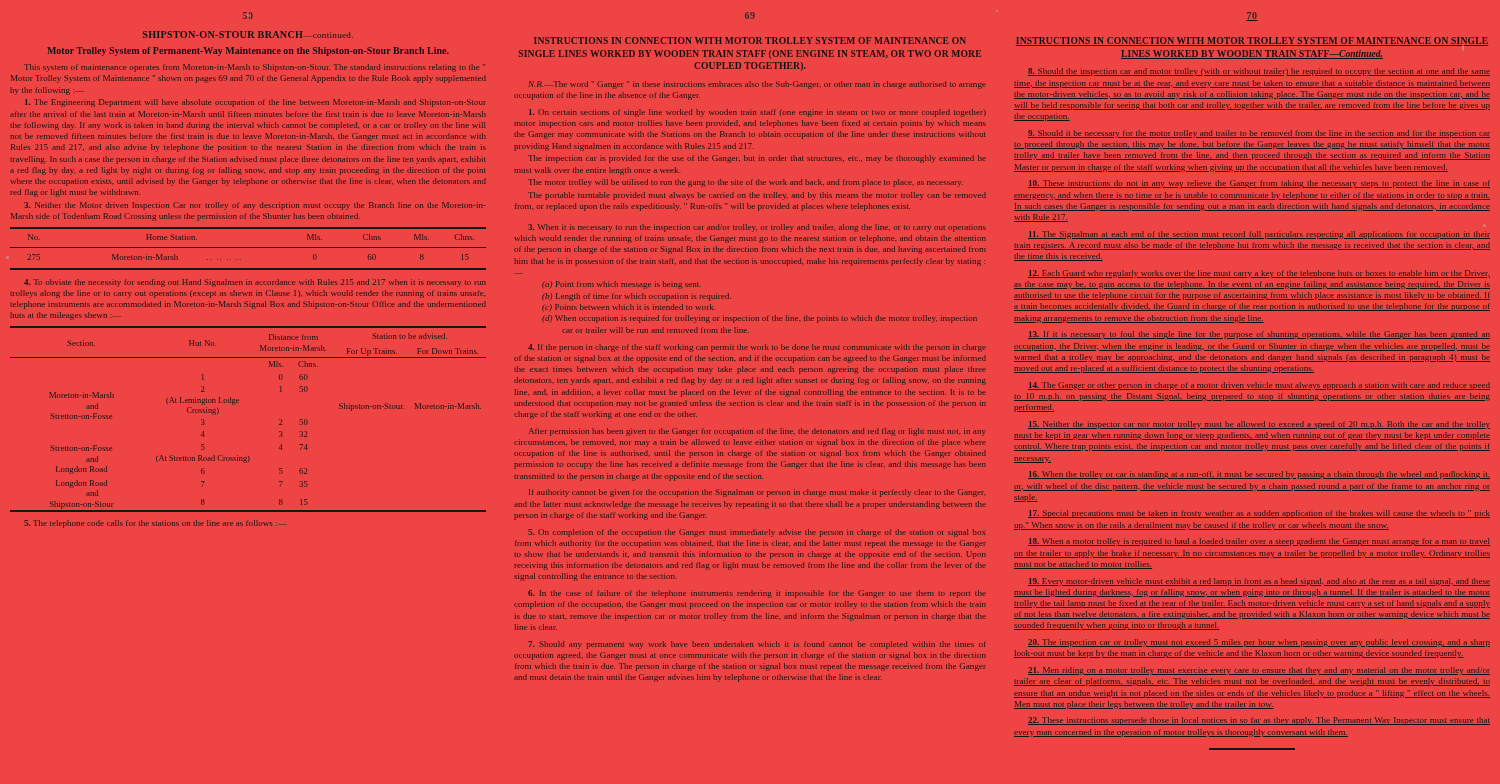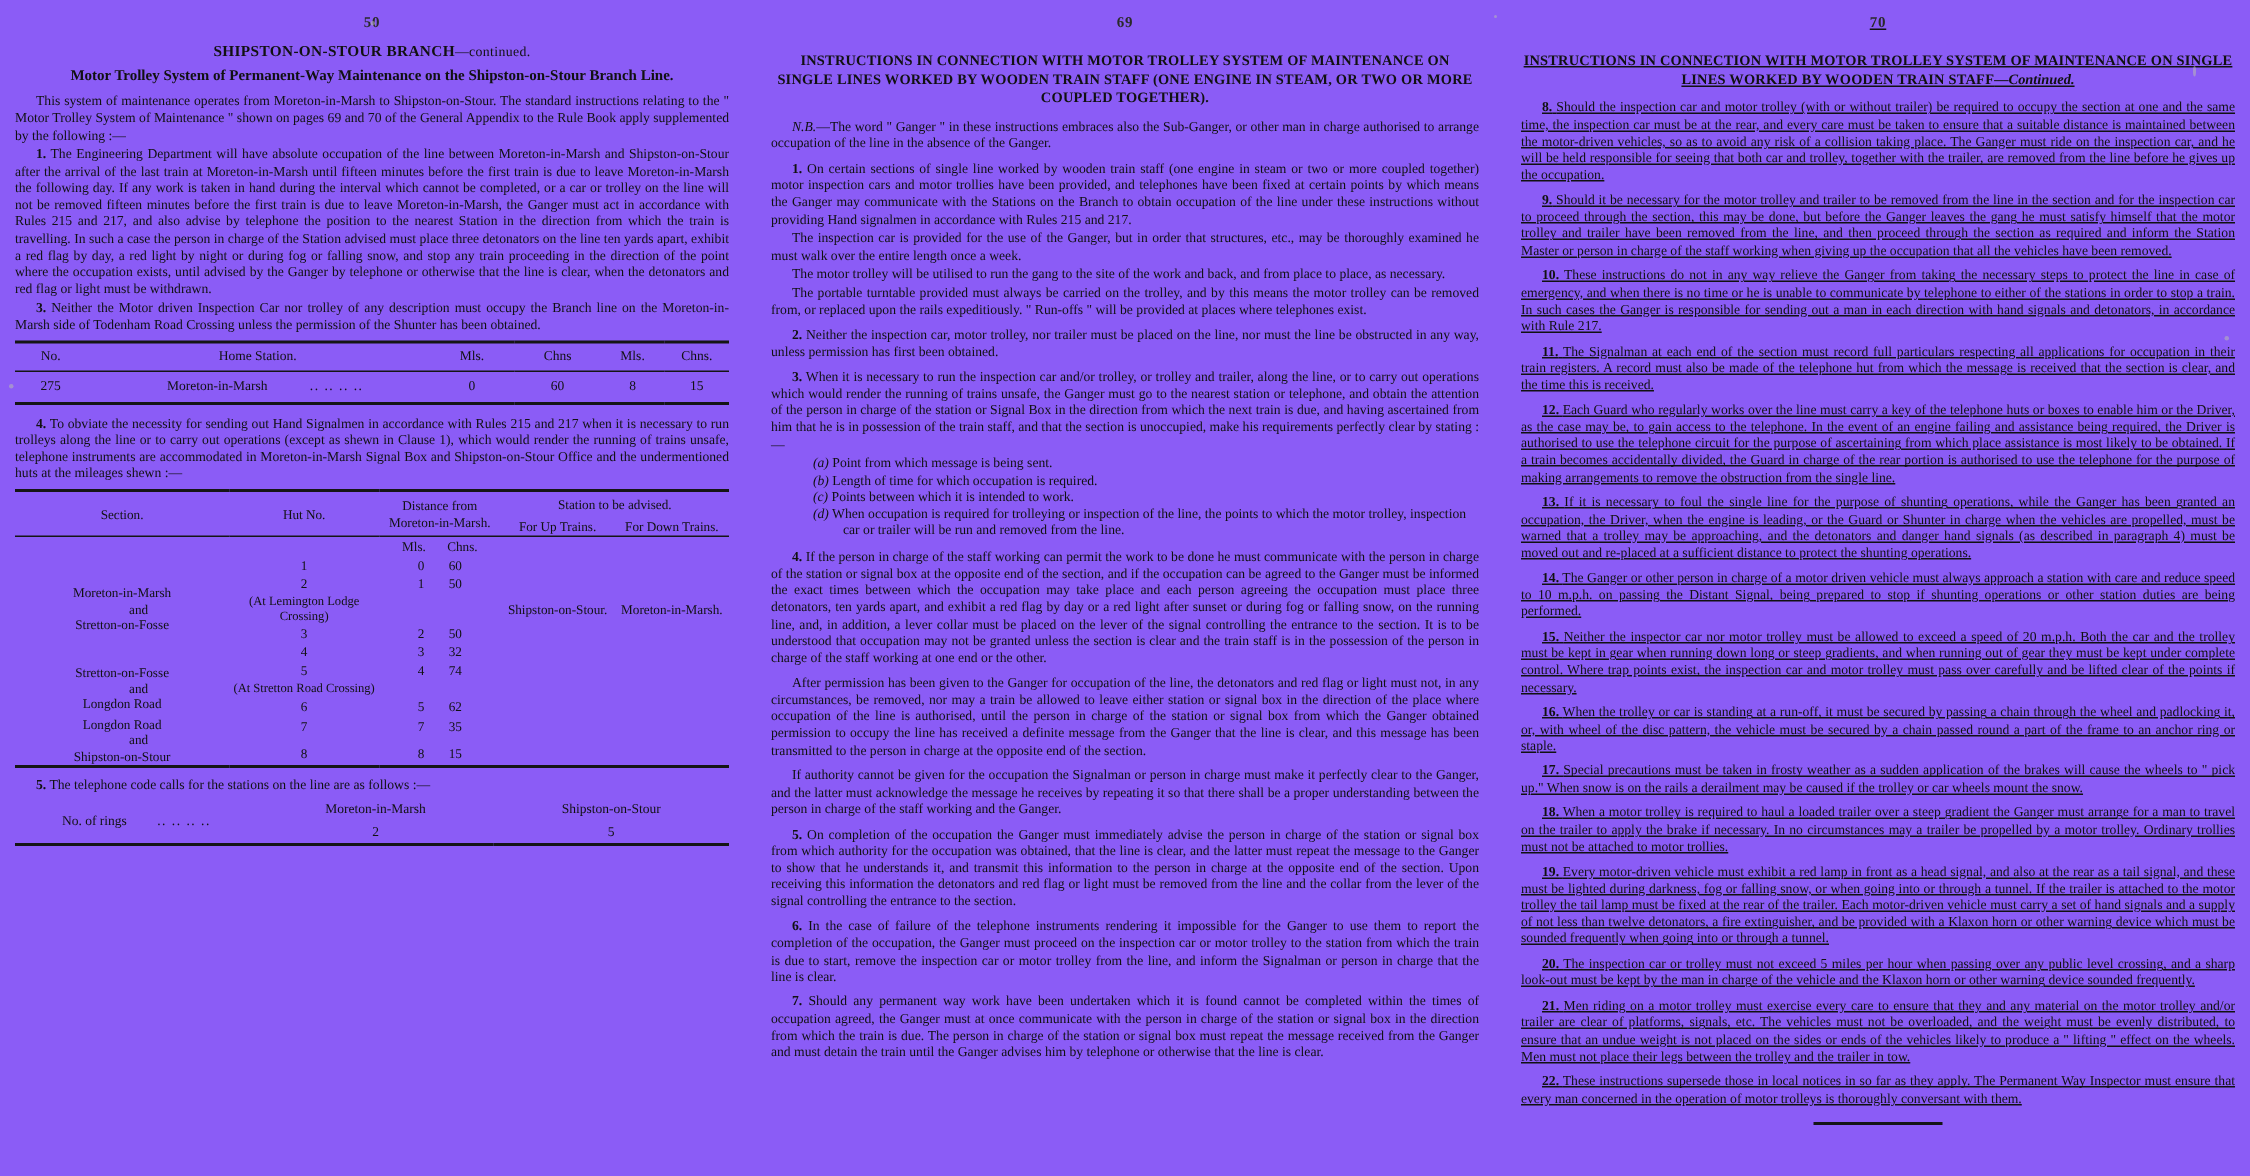--- a/index.html
+++ b/index.html
@@ -12,21 +12,21 @@
     height: 784px;
     overflow: hidden;
     font-family: "Liberation Serif", "DejaVu Serif", serif;
     color: #111111;
   }
   .page {
     position: relative;
     width: 1500px;
     height: 784px;
     display: flex;
-    background: #8b5cf6;
+    background: #ef4444;
   }
   .column {
     position: relative;
     box-sizing: border-box;
     width: 500px;
     height: 784px;
     padding: 10px 12px 4px 12px;
   }
   .col-1 { padding-left: 10px; padding-right: 14px; }
   .col-2 { padding-left: 14px; padding-right: 14px; }
@@ -330,36 +330,20 @@
         </td>
       </tr>
     </tbody>
       </table>
 
     <p class="para">
       <span class="num">5.</span>
       <span>The telephone code calls for the stations on the line are as follows :—</span>
     </p>
 
-    <table class="rt tbl3 rule-bot-thick">
-      <tbody>
-          <tr>
-        <td rowspan="2" style="width:34%" class="vr lft">
-          <span>No. of rings</span>
-          <span class="dots" style="padding-left:18px">.. .. .. ..</span>
-        </td>
-        <td style="width:33%" class="ctr vr">Moreton-in-Marsh</td>
-        <td style="width:33%" class="ctr">Shipston-on-Stour</td>
-      </tr>
-      <tr>
-        <td class="ctr vr">2</td>
-        <td class="ctr">5</td>
-      </tr>
-    </tbody>
-      </table>
   </div>
 
   <div class="column col-2">
     <div class="folio">69</div>
 
     <div class="head-caps">INSTRUCTIONS IN CONNECTION WITH MOTOR TROLLEY SYSTEM OF MAINTENANCE ON SINGLE LINES WORKED BY WOODEN TRAIN STAFF (ONE ENGINE IN STEAM, OR TWO OR MORE COUPLED TOGETHER).</div>
 
     <p class="para nb">
       <span class="it">N.B.</span><span>—The word " Ganger " in these instructions embraces also the Sub-Ganger, or other man in charge authorised to arrange occupation of the line in the absence of the Ganger.</span>
     </p>
@@ -369,24 +353,20 @@
     <p class="para">
       <span class="num">1.</span>
       <span>On certain sections of single line worked by wooden train staff (one engine in steam or two or more coupled together) motor inspection cars and motor trollies have been provided, and telephones have been fixed at certain points by which means the Ganger may communicate with the Stations on the Branch to obtain occupation of the line under these instructions without providing Hand signalmen in accordance with Rules 215 and 217.</span>
     </p>
     <p class="para">The inspection car is provided for the use of the Ganger, but in order that structures, etc., may be thoroughly examined he must walk over the entire length once a week.</p>
     <p class="para">The motor trolley will be utilised to run the gang to the site of the work and back, and from place to place, as necessary.</p>
     <p class="para">The portable turntable provided must always be carried on the trolley, and by this means the motor trolley can be removed from, or replaced upon the rails expeditiously.   " Run-offs " will be provided at places where telephones exist.</p>
 
     <div class="spacer-sm"></div>
 
-    <p class="para">
-      <span class="num">2.</span>
-      <span>Neither the inspection car, motor trolley, nor trailer must be placed on the line, nor must the line be obstructed in any way, unless permission has first been obtained.</span>
-    </p>
 
     <div class="spacer-sm"></div>
 
     <p class="para">
       <span class="num">3.</span>
       <span>When it is necessary to run the inspection car and/or trolley, or trolley and trailer, along the line, or to carry out operations which would render the running of trains unsafe, the Ganger must go to the nearest station or telephone, and obtain the attention of the person in charge of the station or Signal Box in the direction from which the next train is due, and having ascertained from him that he is in possession of the train staff, and that the section is unoccupied, make his requirements perfectly clear by stating :—</span>
     </p>
 
     <ul class="abc">
       <li>

